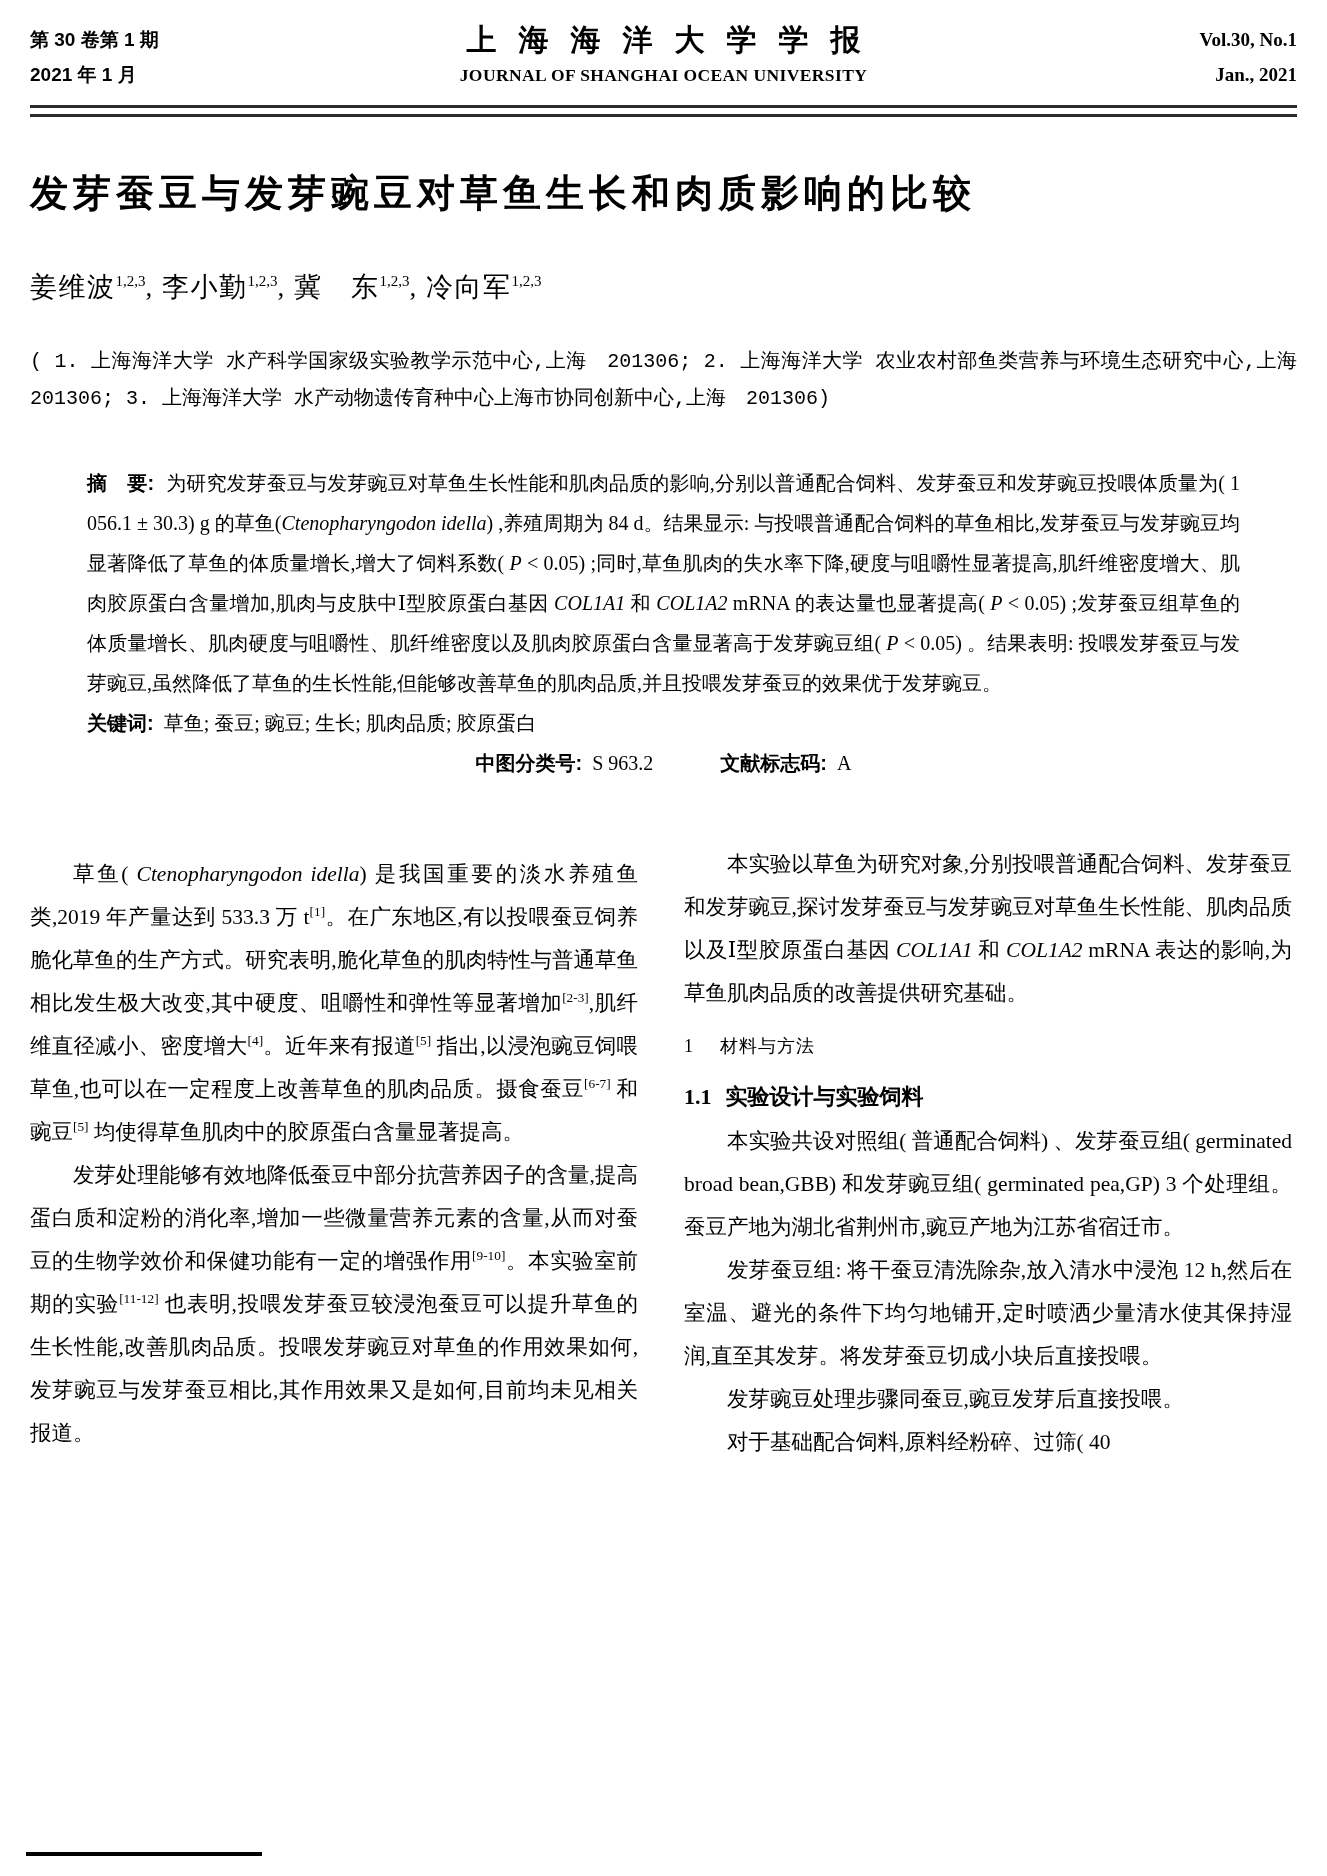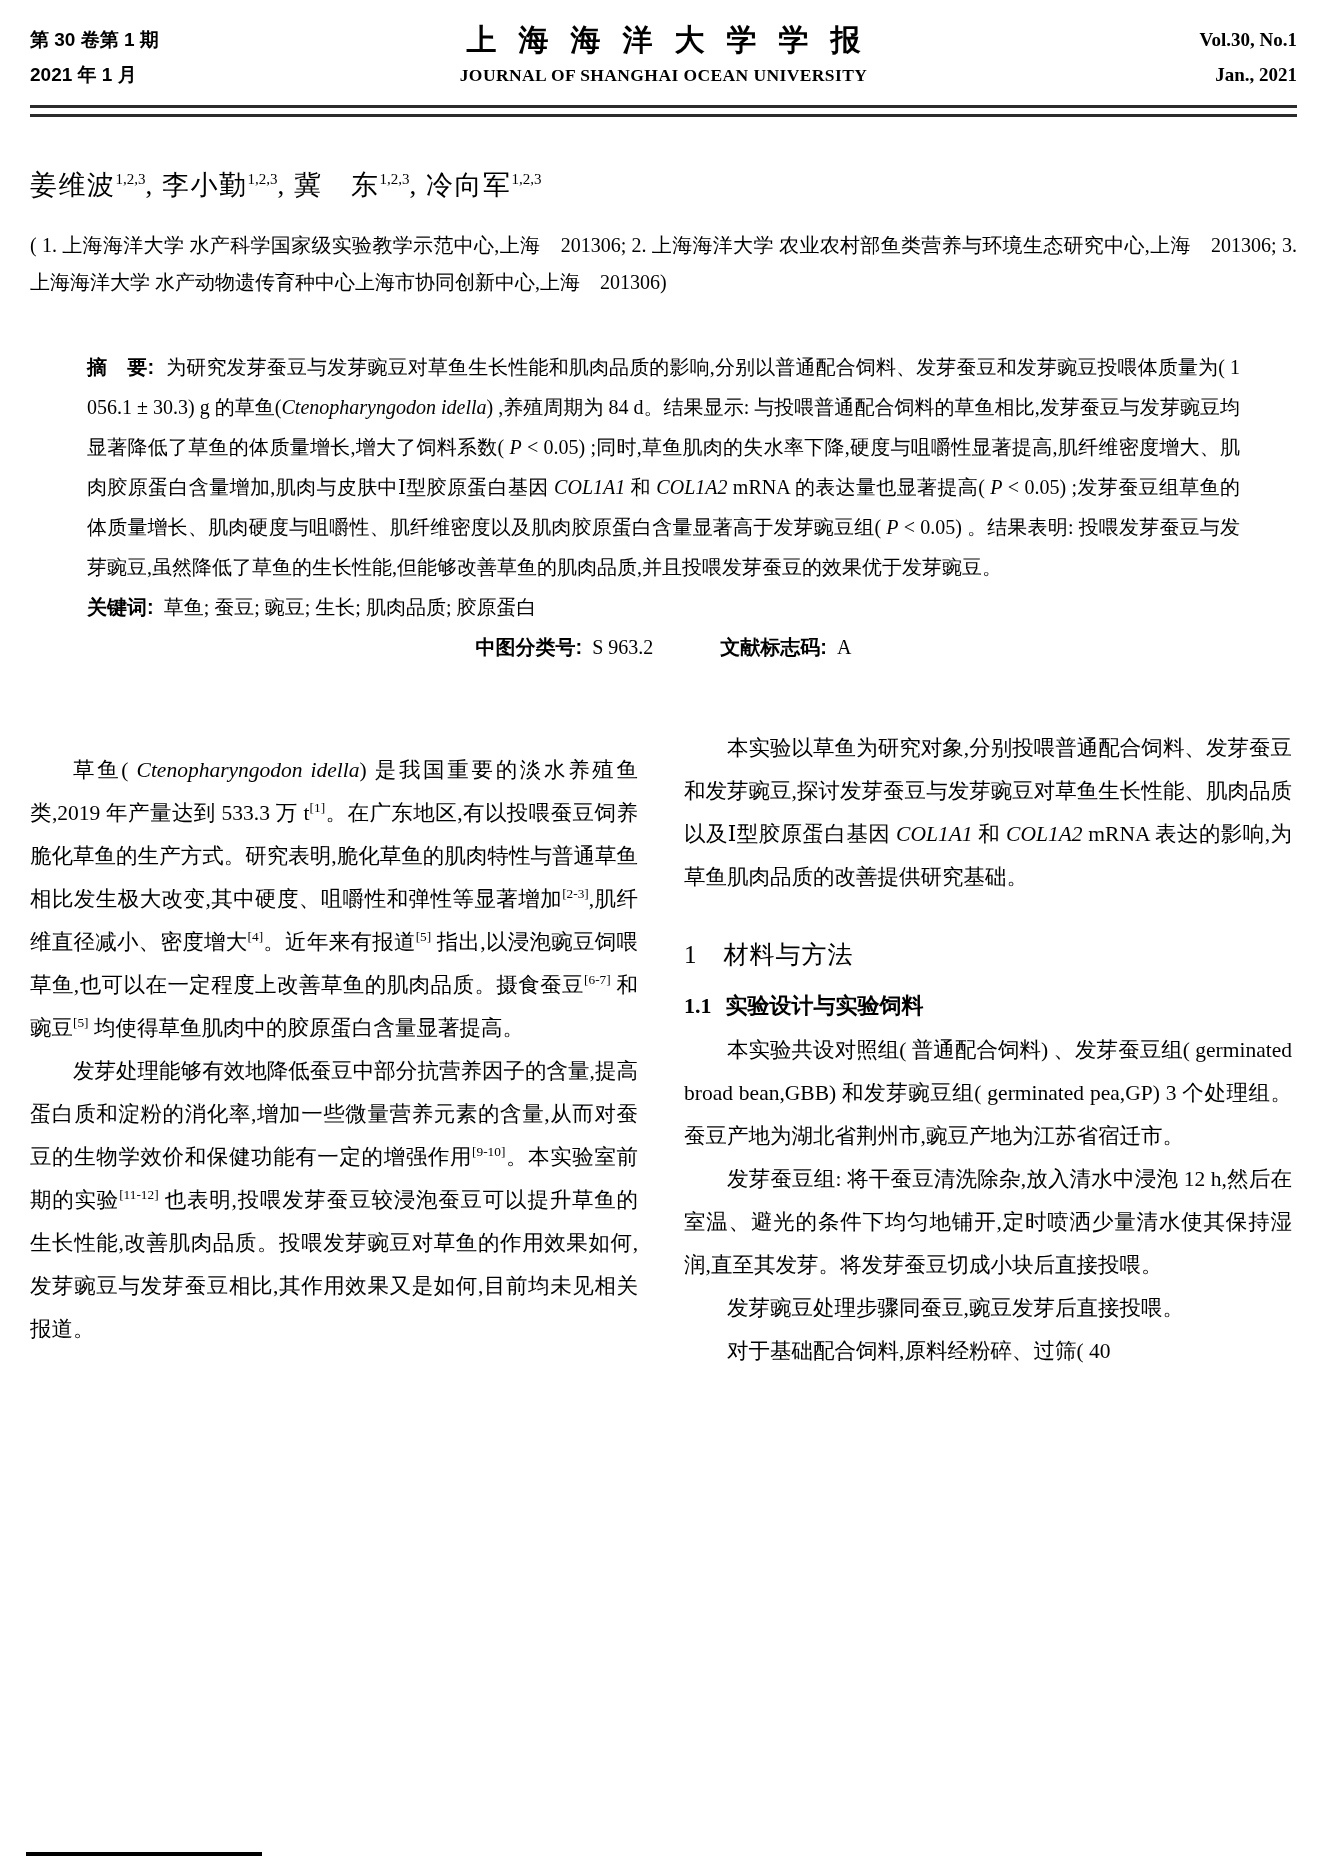--- a/index.html
+++ b/index.html
@@ -27,34 +27,34 @@
 
   .meta-row{display:flex;justify-content:space-between;margin-top:34px;font-size:21px;line-height:26px;}
   .meta-left .hei{font-size:20px;margin-right:8px;}
 
   .title{margin:50px 0 0 0;font-family:"Liberation Sans","DejaVu Sans",sans-serif;
          font-weight:bold;font-size:38px;letter-spacing:5px;line-height:52px;}
 
   .authors{margin-top:48px;font-size:27px;letter-spacing:1.5px;line-height:40px;}
   .authors sup{font-size:15px;}
 
-  .affil{margin-top:22px;font-size:20px;line-height:37px;text-align:justify;}
+  .affil{margin-top:36px;font-size:20px;line-height:37px;text-align:justify;font-family:Liberation Mono, monospace;}
 
   .abstract{margin:46px 57px 0 57px;font-size:20px;line-height:40px;text-align:justify;}
   .abstract .hei{margin-right:12px;font-size:20px;margin-top:48px;}
   .kw-line{margin:0 57px;font-size:20px;line-height:40px;}
   .kw-line .hei{margin-right:10px;font-size:20px;}
   .clc-line{margin:0 57px;font-size:20px;line-height:40px;text-align:center;}
   .clc-line .hei{margin-right:10px;font-size:20px;}
   .clc-gap{margin-left:62px;}
 
   .columns{display:flex;gap:46px;margin-top:60px;align-items:center;}
   .col{width:608px;font-size:21.5px;line-height:43px;text-align:justify;}
   .para{margin:0;text-indent:2em;}
-  .sec1{margin-top:34px;margin-bottom:8px;font-size:25px;line-height:44px;letter-spacing:1px;}
+  .sec1{margin-top:9px;margin-bottom:8px;font-size:18px;line-height:44px;letter-spacing:1px;}
   .sec1 .num{margin-right:26px;}
   .sec2{font-family:"Liberation Sans","DejaVu Sans",sans-serif;font-weight:bold;
         font-size:22px;line-height:42px;margin-bottom:2px;}
   .sec2 .num{margin-right:14px;font-family:"Liberation Serif","DejaVu Serif",serif;}
 
   .footnote-rule{position:absolute;left:26px;top:1852px;width:236px;height:4px;background:#000;}
 </style>
 </head>
 <body>
 
@@ -71,20 +71,21 @@
     </div>
     <div class="h-right">
       <div>Vol.30, No.1</div>
       <div>Jan., 2021</div>
     </div>
   </div>
 
   <div class="double-rule"></div>
 
 
+  <h1 class="title">发芽蚕豆与发芽豌豆对草鱼生长和肉质影响的比较</h1>
 
   <div class="authors"><span>姜维波</span><sup>1,2,3</sup><span>, </span><span>李小勤</span><sup>1,2,3</sup><span>, </span><span>冀　东</span><sup>1,2,3</sup><span>, </span><span>冷向军</span><sup>1,2,3</sup></div>
 
   <div class="affil">( 1. 上海海洋大学 水产科学国家级实验教学示范中心,上海　201306; 2. 上海海洋大学 农业农村部鱼类营养与环境生态研究中心,上海　201306; 3. 上海海洋大学 水产动物遗传育种中心上海市协同创新中心,上海　201306)</div>
 
   <div class="abstract">
     <span class="hei">摘　要:</span><span><span>为研究发芽蚕豆与发芽豌豆对草鱼生长性能和肌肉品质的影响,分别以普通配合饲料、发芽蚕豆和发芽豌豆投喂体质量为( 1 056.1 ± 30.3) g 的草鱼(</span><span class="it">Ctenopharyngodon idella</span><span>) ,养殖周期为 84 d。结果显示: 与投喂普通配合饲料的草鱼相比,发芽蚕豆与发芽豌豆均显著降低了草鱼的体质量增长,增大了饲料系数( </span><span class="it">P</span><span> &lt; 0.05) ;同时,草鱼肌肉的失水率下降,硬度与咀嚼性显著提高,肌纤维密度增大、肌肉胶原蛋白含量增加,肌肉与皮肤中Ⅰ型胶原蛋白基因 </span><span class="it">COL1A1</span><span> 和 </span><span class="it">COL1A2</span><span> mRNA 的表达量也显著提高( </span><span class="it">P</span><span> &lt; 0.05) ;发芽蚕豆组草鱼的体质量增长、肌肉硬度与咀嚼性、肌纤维密度以及肌肉胶原蛋白含量显著高于发芽豌豆组( </span><span class="it">P</span><span> &lt; 0.05) 。结果表明: 投喂发芽蚕豆与发芽豌豆,虽然降低了草鱼的生长性能,但能够改善草鱼的肌肉品质,并且投喂发芽蚕豆的效果优于发芽豌豆。</span></span>
   </div>
 
   <div class="kw-line">

